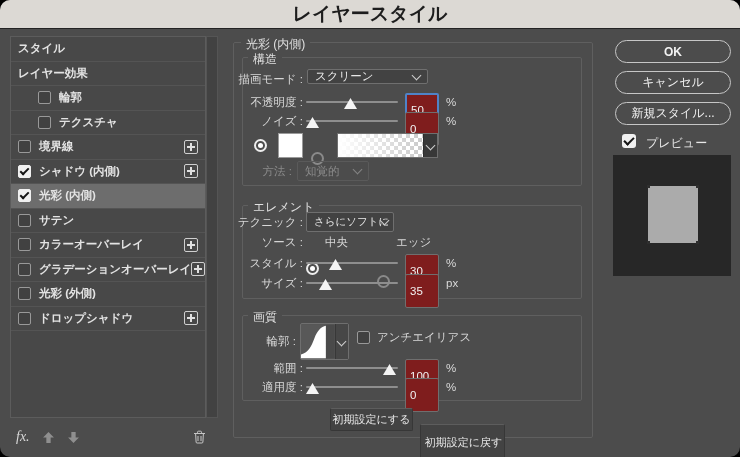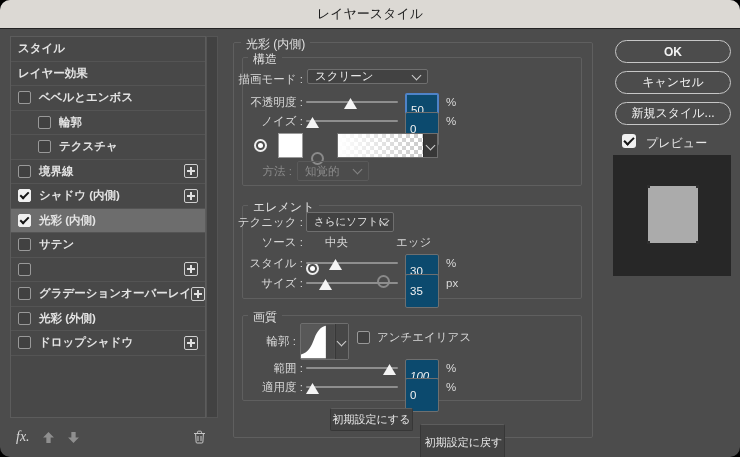--- a/index.html
+++ b/index.html
@@ -1,20 +1,20 @@
 <!DOCTYPE html>
 <html><head>
 <meta charset="utf-8">
 <style>
   html,body{margin:0;padding:0;background:#000;}
   body{width:740px;height:457px;position:relative;font-family:"Liberation Sans","DejaVu Sans",sans-serif;-webkit-font-smoothing:antialiased;}
   .abs{position:absolute;}
   .window{position:absolute;inset:0;background:#4c4c4c;border-radius:10px;overflow:hidden;}
   .titlebar{position:absolute;left:0;top:0;width:740px;height:28px;background:#dcd9d4;border-bottom:1px solid #232323;display:flex;align-items:center;justify-content:center;}
-  .titlebar span{font-size:13px;font-weight:normal;color:#1d1d1d;}
+  .titlebar span{font-size:19px;font-weight:bold;color:#1d1d1d;}
 
   
   .sidebar{position:absolute;left:10px;top:36px;width:196px;height:382px;background:#484848;border:1px solid #5c5c5c;box-sizing:border-box;overflow:hidden;}
   .sb-row{height:24.5px;display:flex;align-items:center;padding:0 7px;border-bottom:1px solid #545454;box-sizing:border-box;color:#e3e3e3;font-size:11.5px;font-weight:bold;}
   .sb-row.indent{padding-left:27px;}
   .sb-row.selected{background:#6d6d6d;}
   .sb-label{white-space:nowrap;}
   .cb{width:13px;height:13px;box-sizing:border-box;border:1px solid #999;border-radius:2px;background:#414141;margin-right:8px;flex:none;}
   .cb.on{background:#f0f0f0;border-color:#f0f0f0;}
   .check{display:block;width:7px;height:3px;border-left:2px solid #151515;border-bottom:2px solid #151515;transform:rotate(-45deg);margin:2px 0 0 1px;}
@@ -37,21 +37,21 @@
   .dd{background:#424242;border:1px solid #6f6f6f;border-radius:2px;box-sizing:border-box;display:flex;align-items:center;z-index:4;}
   .dd-text{font-size:11.5px;color:#ececec;padding-left:7px;white-space:nowrap;}
   .dd .chev{position:absolute;right:7px;top:50%;margin-top:-5px;}
   .dd.dis{background:transparent;border-color:#5a5a5a;}
   .dd.dis .dd-text{color:#8a8a8a;}
   .chev{display:inline-block;width:6px;height:6px;border-right:1.5px solid #cfcfcf;border-bottom:1.5px solid #cfcfcf;transform:rotate(45deg);}
   .chev.dim{border-color:#848484;}
   .slider{z-index:4;}
   .track{position:absolute;left:0;right:0;top:7px;height:2px;background:#8e8e8e;border-radius:1px;}
   .thumb{position:absolute;top:4px;width:13px;height:11px;background:#f4f4f4;clip-path:polygon(50% 0,100% 100%,0 100%);}
-  .val{position:absolute;box-sizing:border-box;width:34px;height:34px;background:#0c4a6e;border:1px solid #6f6f6f;border-radius:2px;color:#f2f2f2;font-size:11.5px;padding:0 4px;font-family:inherit;z-index:4;}
+  .val{position:absolute;box-sizing:border-box;width:34px;height:34px;background:#7f1d1d;border:1px solid #6f6f6f;border-radius:2px;color:#f2f2f2;font-size:11.5px;padding:0 4px;font-family:inherit;z-index:4;}
   .val.focus{border:2px solid #4f83c8;}
   .unit{font-size:11.5px;color:#d9d9d9;z-index:4;}
   .radio{width:13px;height:13px;box-sizing:border-box;border:2px solid #8a8a8a;border-radius:50%;position:relative;z-index:4;}
   .radio.sel{border-color:#ededed;}
   .radio .dot{position:absolute;left:2px;top:2px;width:5px;height:5px;border-radius:50%;background:#fff;}
   .rlabel{font-size:11.5px;color:#d9d9d9;white-space:nowrap;z-index:4;}
   .swatch{box-sizing:border-box;background:#fff;border:1px solid #9a9a9a;z-index:4;}
   .gradwidget{box-sizing:border-box;border:1px solid #6f6f6f;display:flex;z-index:4;}
   .gradarea{flex:1;background:
       linear-gradient(to right,#fff,rgba(255,255,255,0)),
@@ -82,24 +82,20 @@
     <span>レイヤースタイル</span>
   </div>
 
   <div class="sidebar" id="sidebar-list">
       <div class="sb-row">
         <span class="sb-label">スタイル</span>
       </div>
       <div class="sb-row">
         <span class="sb-label">レイヤー効果</span>
       </div>
-      <div class="sb-row">
-        <span class="cb"></span>
-        <span class="sb-label">ベベルとエンボス</span>
-      </div>
       <div class="sb-row indent">
         <span class="cb"></span>
         <span class="sb-label">輪郭</span>
       </div>
       <div class="sb-row indent">
         <span class="cb"></span>
         <span class="sb-label">テクスチャ</span>
       </div>
       <div class="sb-row">
         <span class="cb"></span>
@@ -118,20 +114,21 @@
           <span class="check"></span>
         </span>
         <span class="sb-label">光彩 (内側)</span>
       </div>
       <div class="sb-row">
         <span class="cb"></span>
         <span class="sb-label">サテン</span>
       </div>
       <div class="sb-row">
         <span class="cb"></span>
+        <span class="sb-label">カラーオーバーレイ</span>
         <span class="plusbox"></span>
       </div>
       <div class="sb-row">
         <span class="cb"></span>
         <span class="sb-label">グラデーションオーバーレイ</span>
         <span class="plusbox"></span>
       </div>
       <div class="sb-row">
         <span class="cb"></span>
         <span class="sb-label">光彩 (外側)</span>
@@ -257,21 +254,21 @@
       </div>
   </div>
   <div class="abs cb" style="left:357px;top:331px;z-index:4;margin:0;"></div>
   <span class="abs rlabel" style="left:377px;top:331px;line-height:13px;">アンチエイリアス</span>
 
   <span class="abs lab" style="left:236px;top:359px;width:67px;line-height:18px;">範囲 :</span>
   <div class="abs slider" style="left:306px;top:360px;width:92px;height:16px;">
     <div class="track"></div>
     <div class="thumb" style="left:77px;"></div>
   </div>
-  <input class="val" style="left: 405px; top: 359px; font-style: italic;" value="100">
+  <input class="val" style="left: 405px; top: 359px;" value="100">
   <span class="abs unit" style="left:446px;top:359px;line-height:18px;">%</span>
 
   <span class="abs lab" style="left:236px;top:378px;width:67px;line-height:18px;">適用度 :</span>
   <div class="abs slider" style="left:306px;top:379px;width:92px;height:16px;">
     <div class="track"></div>
     <div class="thumb" style="left:0px;"></div>
   </div>
   <input class="val" style="left: 405px; top: 378px;" value="0">
   <span class="abs unit" style="left:446px;top:378px;line-height:18px;">%</span>
 

